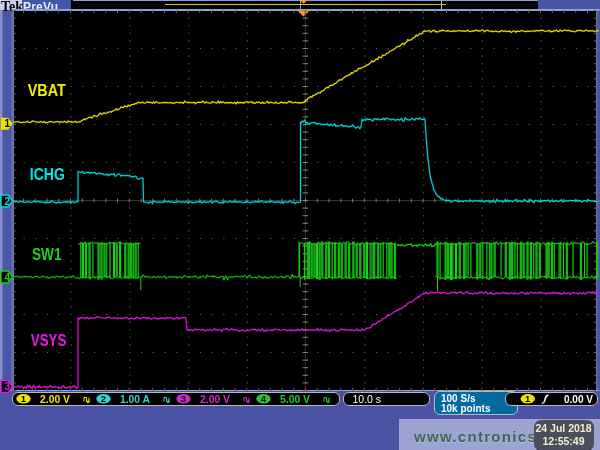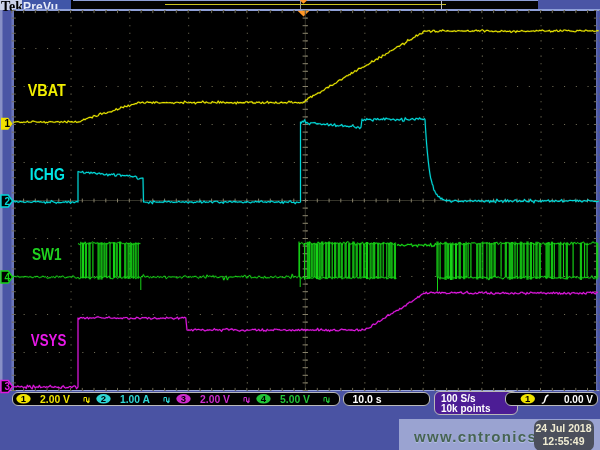--- a/index.html
+++ b/index.html
@@ -69,22 +69,22 @@
 <text x="4.6" y="280.6" font-size="10" font-weight="bold" fill="#16d316" font-family="Liberation Sans, sans-serif">4</text>
 <path d="M1,380.5 L8.2,380.5 L12.6,386.5 L8.2,392.5 L1,392.5 Z" fill="#000" stroke="#e018e0" stroke-width="1.4"></path>
 <text x="4.6" y="390.1" font-size="10" font-weight="bold" fill="#e018e0" font-family="Liberation Sans, sans-serif">3</text>
 <text x="27.8" y="96" font-size="16.5" font-weight="bold" fill="#f2ef00" font-family="Liberation Sans, sans-serif" textLength="38" lengthAdjust="spacingAndGlyphs">VBAT</text>
 <text x="29.8" y="179.5" font-size="16.5" font-weight="bold" fill="#00e5e5" font-family="Liberation Sans, sans-serif" textLength="35" lengthAdjust="spacingAndGlyphs">ICHG</text>
 <text x="32" y="260" font-size="16.5" font-weight="bold" fill="#1fd11f" font-family="Liberation Sans, sans-serif" textLength="29.5" lengthAdjust="spacingAndGlyphs">SW1</text>
 <text x="30.8" y="345.5" font-size="16.5" font-weight="bold" fill="#e819e8" font-family="Liberation Sans, sans-serif" textLength="35.5" lengthAdjust="spacingAndGlyphs">VSYS</text>
 </svg>
 
 <div class="abs" style="left:11.5px;top:392px;width:328px;height:13.5px;background:#020202;border:1.2px solid #b9b9b9;border-radius:6px"></div>
-<div class="abs" style="left:342.5px;top:392px;width:87px;height:13.5px;background:#020202;border:1.2px solid #b9b9b9;border-radius:6px;color:#fff;font-weight:bold;font-size:10.5px;line-height:12px;padding-left:9px">10.0 s</div>
-<div class="abs" style="left:434px;top:391px;width:84px;height:23.5px;background:#4c1d95;border:1.2px solid #b9b9b9;border-radius:6px;color:#fff;font-weight:bold;font-size:10px;line-height:10.5px;padding:1.5px 0 0 6px">100 S/s<br>10k points</div>
+<div class="abs" style="left:342.5px;top:392px;width:87px;height:13.5px;background:#020202;border:1.2px solid #b9b9b9;border-radius:6px;color:#fff;font-weight:normal;font-size:10.5px;line-height:12px;padding-left:9px">10.0 s</div>
+<div class="abs" style="left:434px;top:391px;width:84px;height:23.5px;background:#0369a1;border:1.2px solid #b9b9b9;border-radius:6px;color:#fff;font-weight:bold;font-size:10px;line-height:10.5px;padding:1.5px 0 0 6px">100 S/s<br>10k points</div>
 <div class="abs" style="left:504.5px;top:392px;width:93px;height:13.5px;background:#020202;border:1.2px solid #b9b9b9;border-radius:6px"></div>
 
 <svg class="abs" style="left:0;top:0" width="600" height="450">
 <ellipse cx="23.5" cy="398.8" rx="7.2" ry="4.8" fill="#f0e300"></ellipse>
 <text x="20.8" y="402.4" font-size="9.5" font-weight="bold" fill="#000" font-family="Liberation Sans, sans-serif">1</text>
 <text x="40.0" y="403" font-size="11" font-weight="bold" fill="#f0e300" font-family="Liberation Sans, sans-serif" textLength="30" lengthAdjust="spacingAndGlyphs">2.00 V</text>
 <path d="M84.0 401.5v-4h2.5v4h2.5v-4" stroke="#f0e300" stroke-width="1" fill="none"></path>
 <path d="M88.2 399.5v3.5m-1.4,-1.6l1.4,1.7l1.4,-1.7" stroke="#f0e300" stroke-width="0.9" fill="none"></path>
 <ellipse cx="103.5" cy="398.8" rx="7.2" ry="4.8" fill="#2fd5d5"></ellipse>
 <text x="100.8" y="402.4" font-size="9.5" font-weight="bold" fill="#000" font-family="Liberation Sans, sans-serif">2</text>

